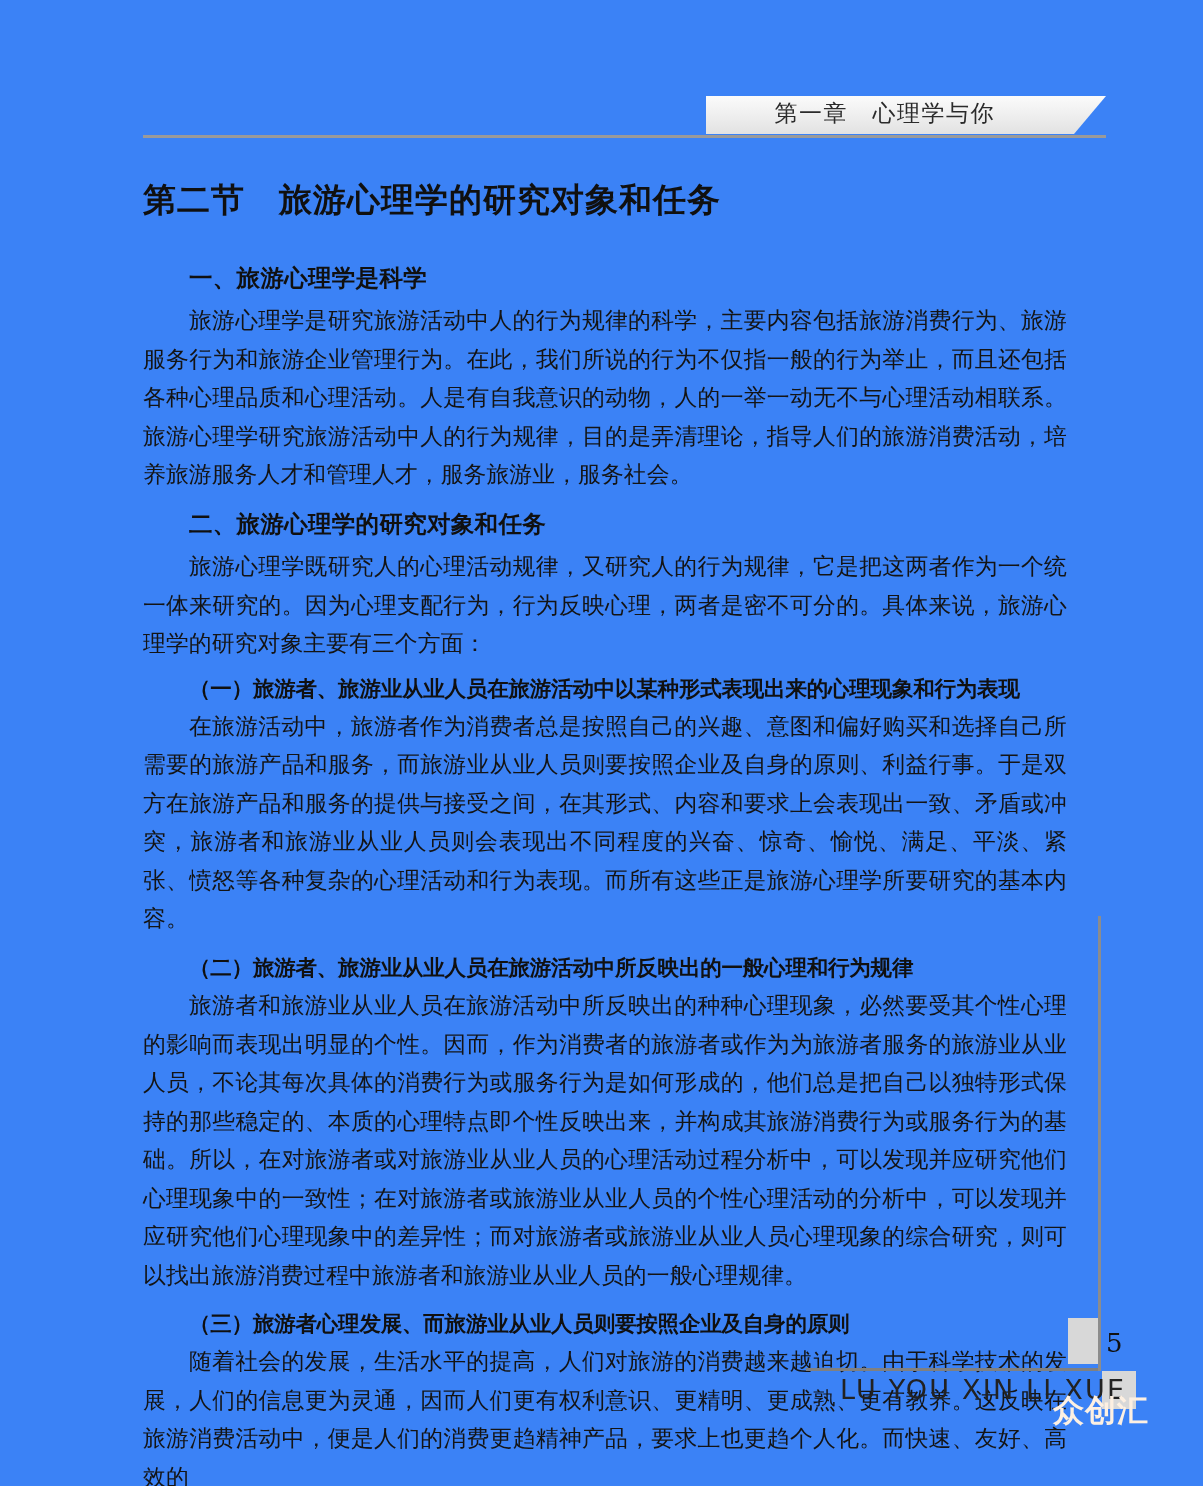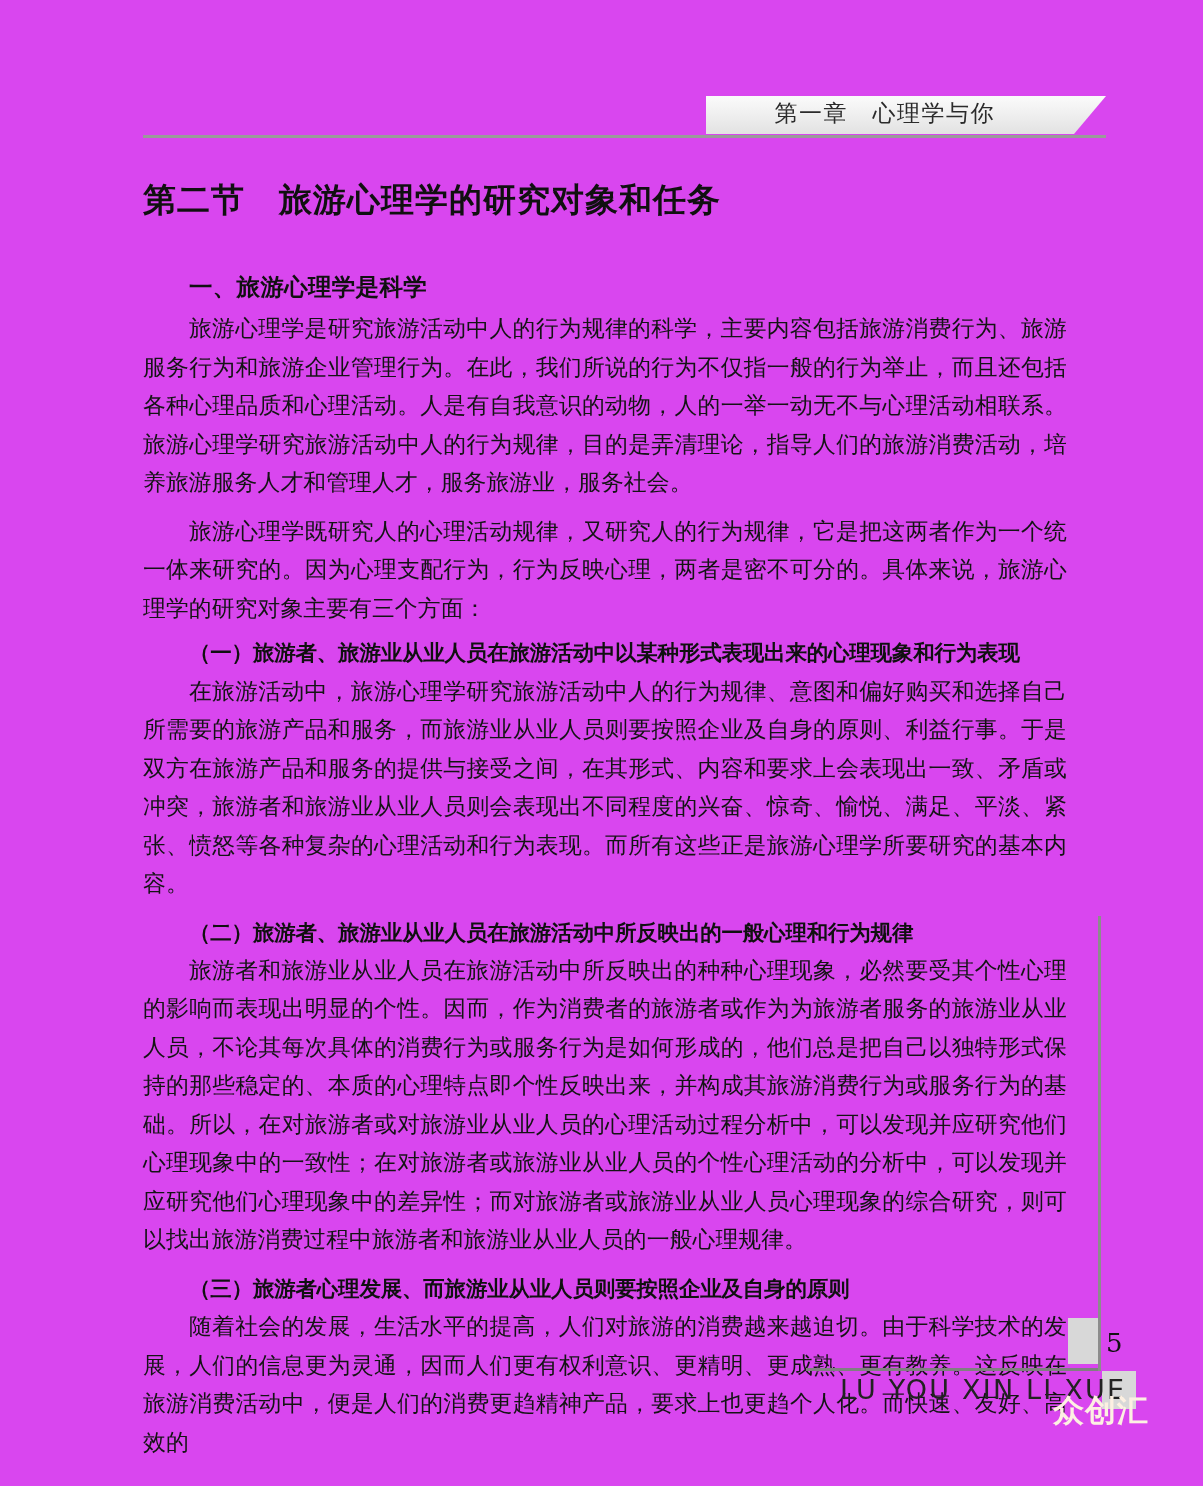--- a/index.html
+++ b/index.html
@@ -13,21 +13,21 @@
     position: relative;
     overflow: hidden;
     font-family: "DejaVu Serif", "Liberation Serif", serif;
     color: #1a1a1a;
   }
 
   
   .page {
     position: absolute;
     inset: 0;
-    background: #d946ef;
+    background: #3b82f6;
   }
 
   
   .runhead {
     position: absolute;
     left: 0;
     right: 0;
     top: 96px;
     height: 42px;
   }
@@ -73,27 +73,27 @@
   }
 
   
   .column {
     position: absolute;
     left: 143px;
     top: 258px;
     width: 932px;
   }
   h3.head-lvl1 {
-    margin: 12px 0 4px 0;
+    margin: 4px 0 4px 0;
     padding-left: 46px;
     font-size: 23.5px;
     font-weight: bold;
     letter-spacing: 0.3px;
     line-height: 1.5;
-    font-family: Liberation Serif, serif;
+    font-family: Liberation Mono, monospace;
     color: #101010;
   }
   h4.head-lvl2 {
     margin: 0 0 2px 0;
     padding-left: 46px;
     font-size: 21.5px;
     font-weight: bold;
     letter-spacing: -0.2px;
     line-height: 1.5;
     font-family: "DejaVu Sans", "Liberation Sans", sans-serif;
@@ -195,26 +195,27 @@
 
   <div class="section-title">第二节　旅游心理学的研究对象和任务</div>
 
   <div class="column">
 
     <h3 class="head-lvl1">一、旅游心理学是科学</h3>
     <p class="body">旅游心理学是研究旅游活动中人的行为规律的科学，主要内容包括旅游消费行为、旅游服务行为和旅游企业管理行为。在此，我们所说的行为不仅指一般的行为举止，而且还包括各种心理品质和心理活动。人是有自我意识的动物，人的一举一动无不与心理活动相联系。旅游心理学研究旅游活动中人的行为规律，目的是弄清理论，指导人们的旅游消费活动，培养旅游服务人才和管理人才，服务旅游业，服务社会。</p>
 
     <div class="gap-sm"></div>
 
+    <h3 class="head-lvl1">二、旅游心理学的研究对象和任务</h3>
     <p class="body">旅游心理学既研究人的心理活动规律，又研究人的行为规律，它是把这两者作为一个统一体来研究的。因为心理支配行为，行为反映心理，两者是密不可分的。具体来说，旅游心理学的研究对象主要有三个方面：</p>
 
     <div class="gap-sm"></div>
 
     <h4 class="head-lvl2">（一）旅游者、旅游业从业人员在旅游活动中以某种形式表现出来的心理现象和行为表现</h4>
-    <p class="body">在旅游活动中，旅游心理学研究旅游活动中人的行为规律、意图和偏好购买和选择自己所需要的旅游产品和服务，而旅游业从业人员则要按照企业及自身的原则、利益行事。于是双方在旅游产品和服务的提供与接受之间，在其形式、内容和要求上会表现出一致、矛盾或冲突，旅游者和旅游业从业人员则会表现出不同程度的兴奋、惊奇、愉悦、满足、平淡、紧张、愤怒等各种复杂的心理活动和行为表现。而所有这些正是旅游心理学所要研究的基本内容。</p>
+    <p class="body">在旅游活动中，旅游者作为消费者总是按照自己的兴趣、意图和偏好购买和选择自己所需要的旅游产品和服务，而旅游业从业人员则要按照企业及自身的原则、利益行事。于是双方在旅游产品和服务的提供与接受之间，在其形式、内容和要求上会表现出一致、矛盾或冲突，旅游者和旅游业从业人员则会表现出不同程度的兴奋、惊奇、愉悦、满足、平淡、紧张、愤怒等各种复杂的心理活动和行为表现。而所有这些正是旅游心理学所要研究的基本内容。</p>
 
     <div class="gap-md"></div>
 
     <h4 class="head-lvl2">（二）旅游者、旅游业从业人员在旅游活动中所反映出的一般心理和行为规律</h4>
     <p class="body">旅游者和旅游业从业人员在旅游活动中所反映出的种种心理现象，必然要受其个性心理的影响而表现出明显的个性。因而，作为消费者的旅游者或作为为旅游者服务的旅游业从业人员，不论其每次具体的消费行为或服务行为是如何形成的，他们总是把自己以独特形式保持的那些稳定的、本质的心理特点即个性反映出来，并构成其旅游消费行为或服务行为的基础。所以，在对旅游者或对旅游业从业人员的心理活动过程分析中，可以发现并应研究他们心理现象中的一致性；在对旅游者或旅游业从业人员的个性心理活动的分析中，可以发现并应研究他们心理现象中的差异性；而对旅游者或旅游业从业人员心理现象的综合研究，则可以找出旅游消费过程中旅游者和旅游业从业人员的一般心理规律。</p>
 
     <div class="gap-md"></div>
 
     <h4 class="head-lvl2">（三）旅游者心理发展、而旅游业从业人员则要按照企业及自身的原则</h4>
     <p class="body">随着社会的发展，生活水平的提高，人们对旅游的消费越来越迫切。由于科学技术的发展，人们的信息更为灵通，因而人们更有权利意识、更精明、更成熟、更有教养。这反映在旅游消费活动中，便是人们的消费更趋精神产品，要求上也更趋个人化。而快速、友好、高效的</p>

